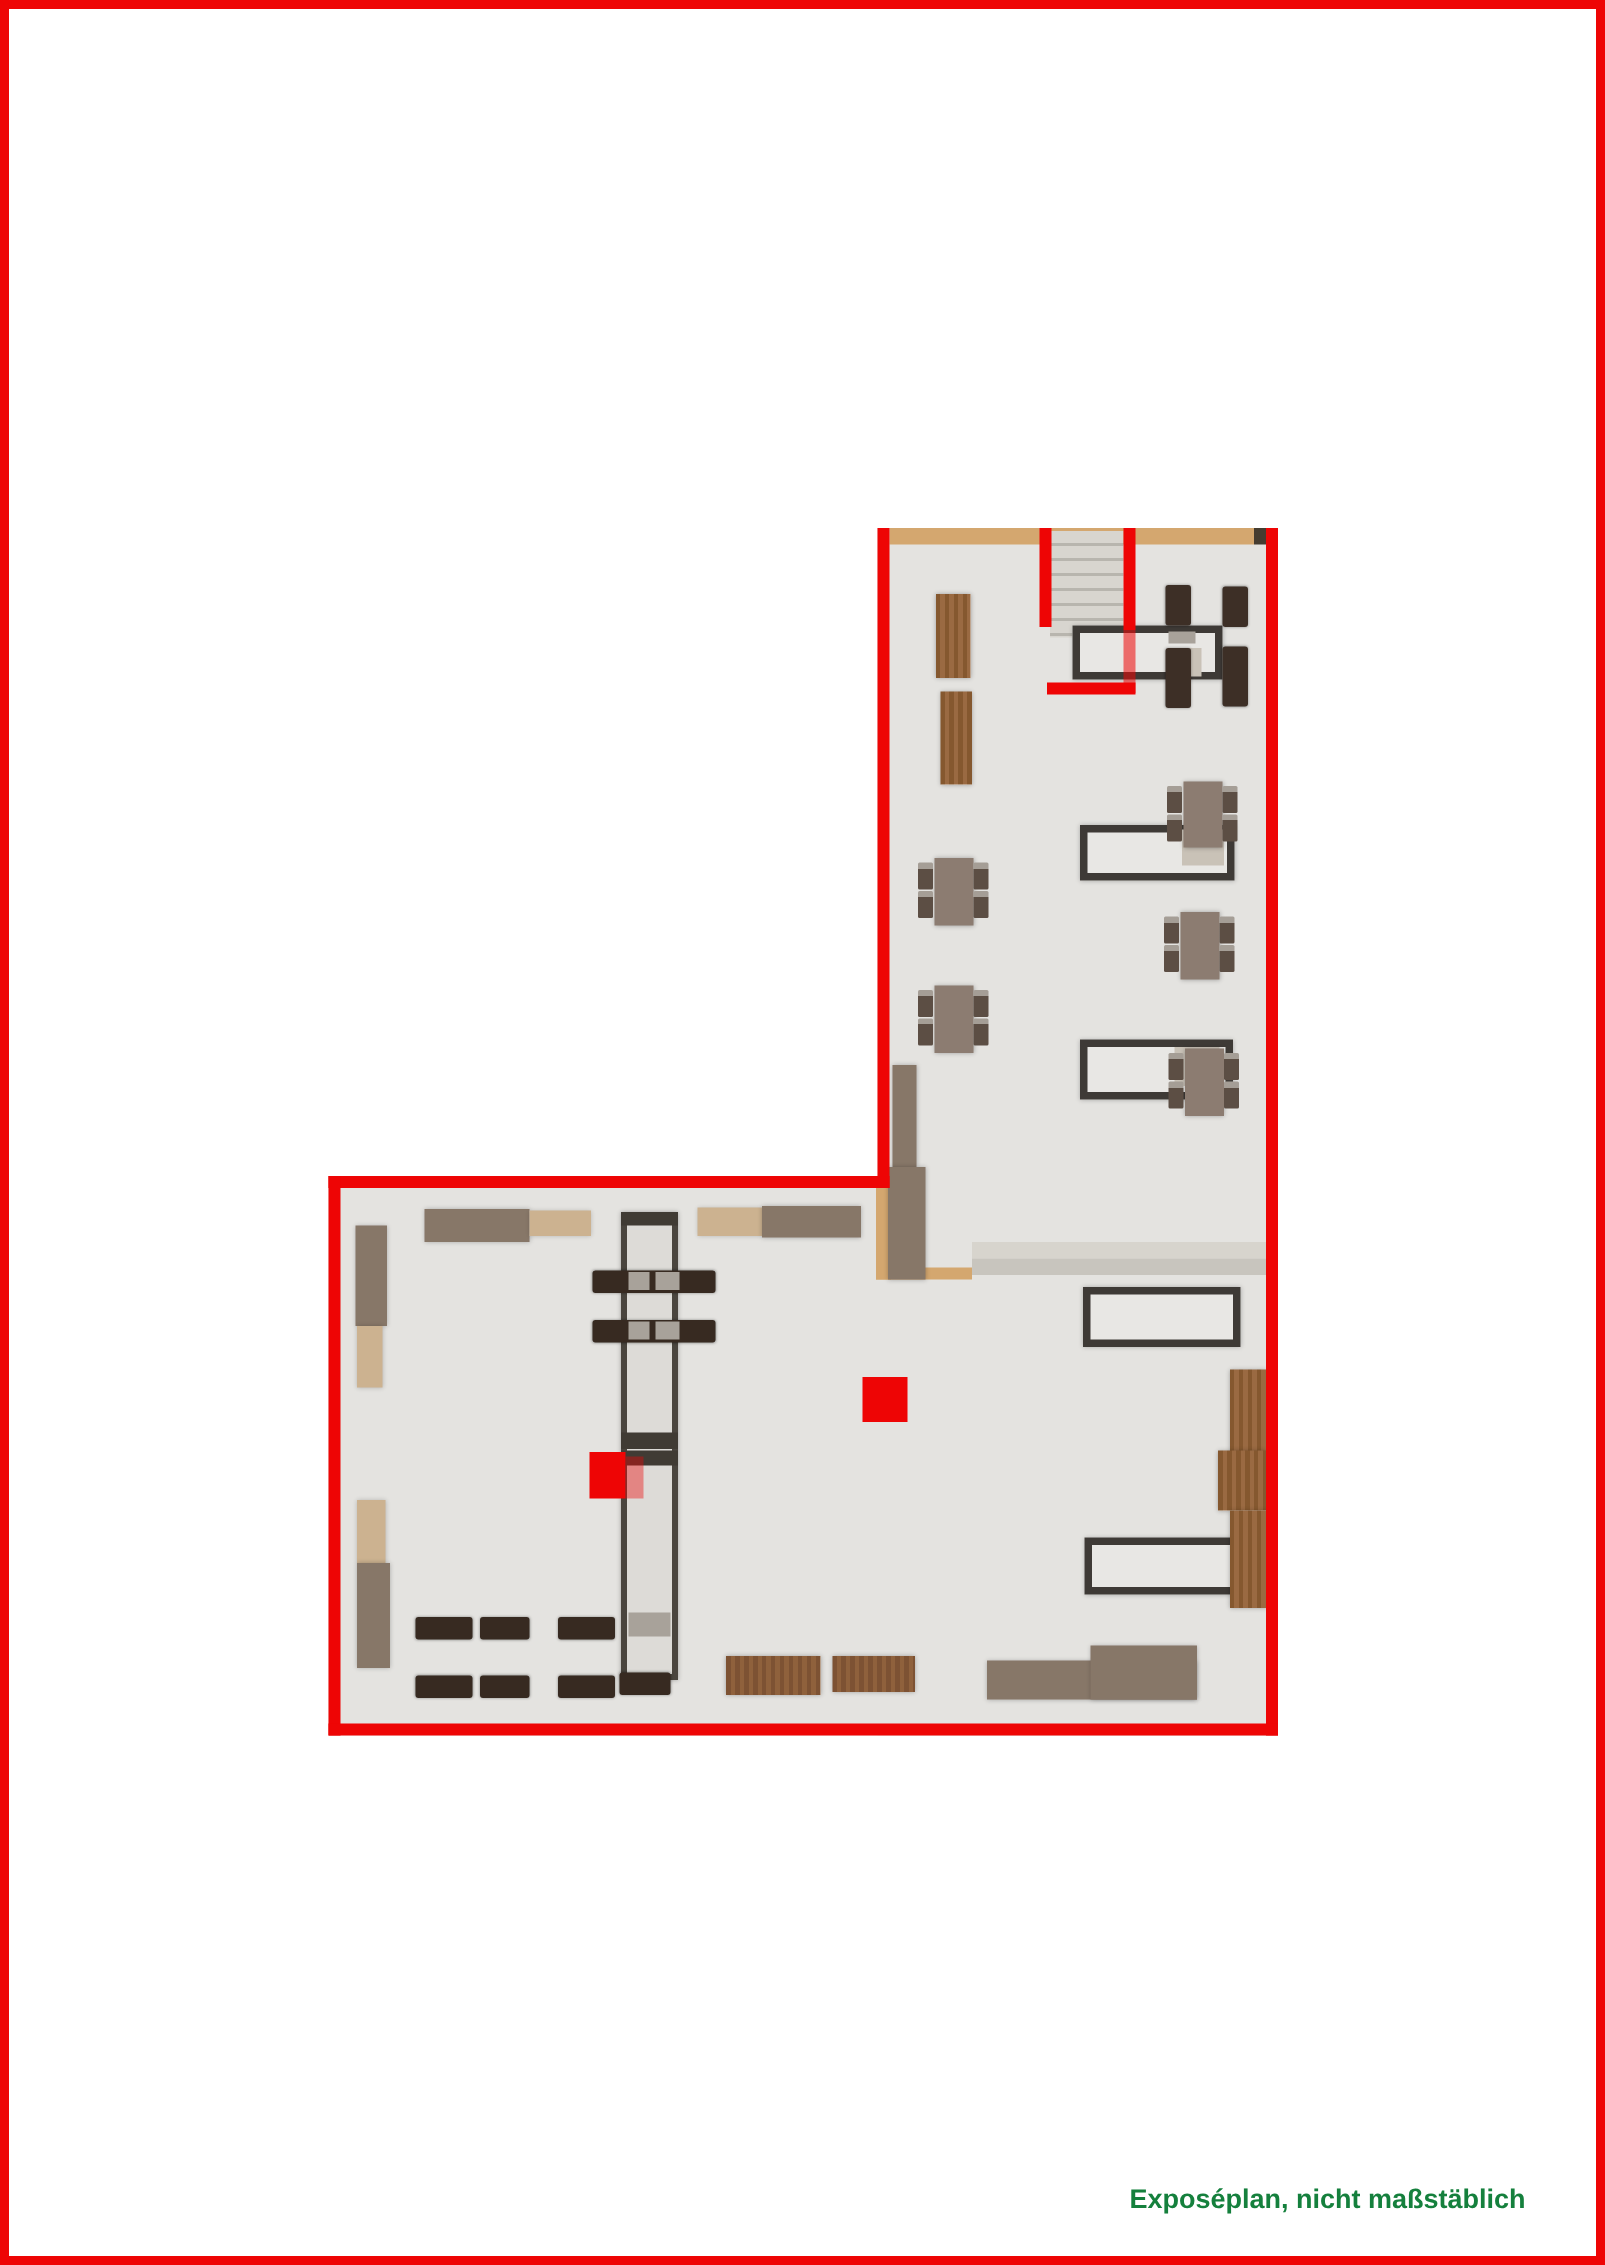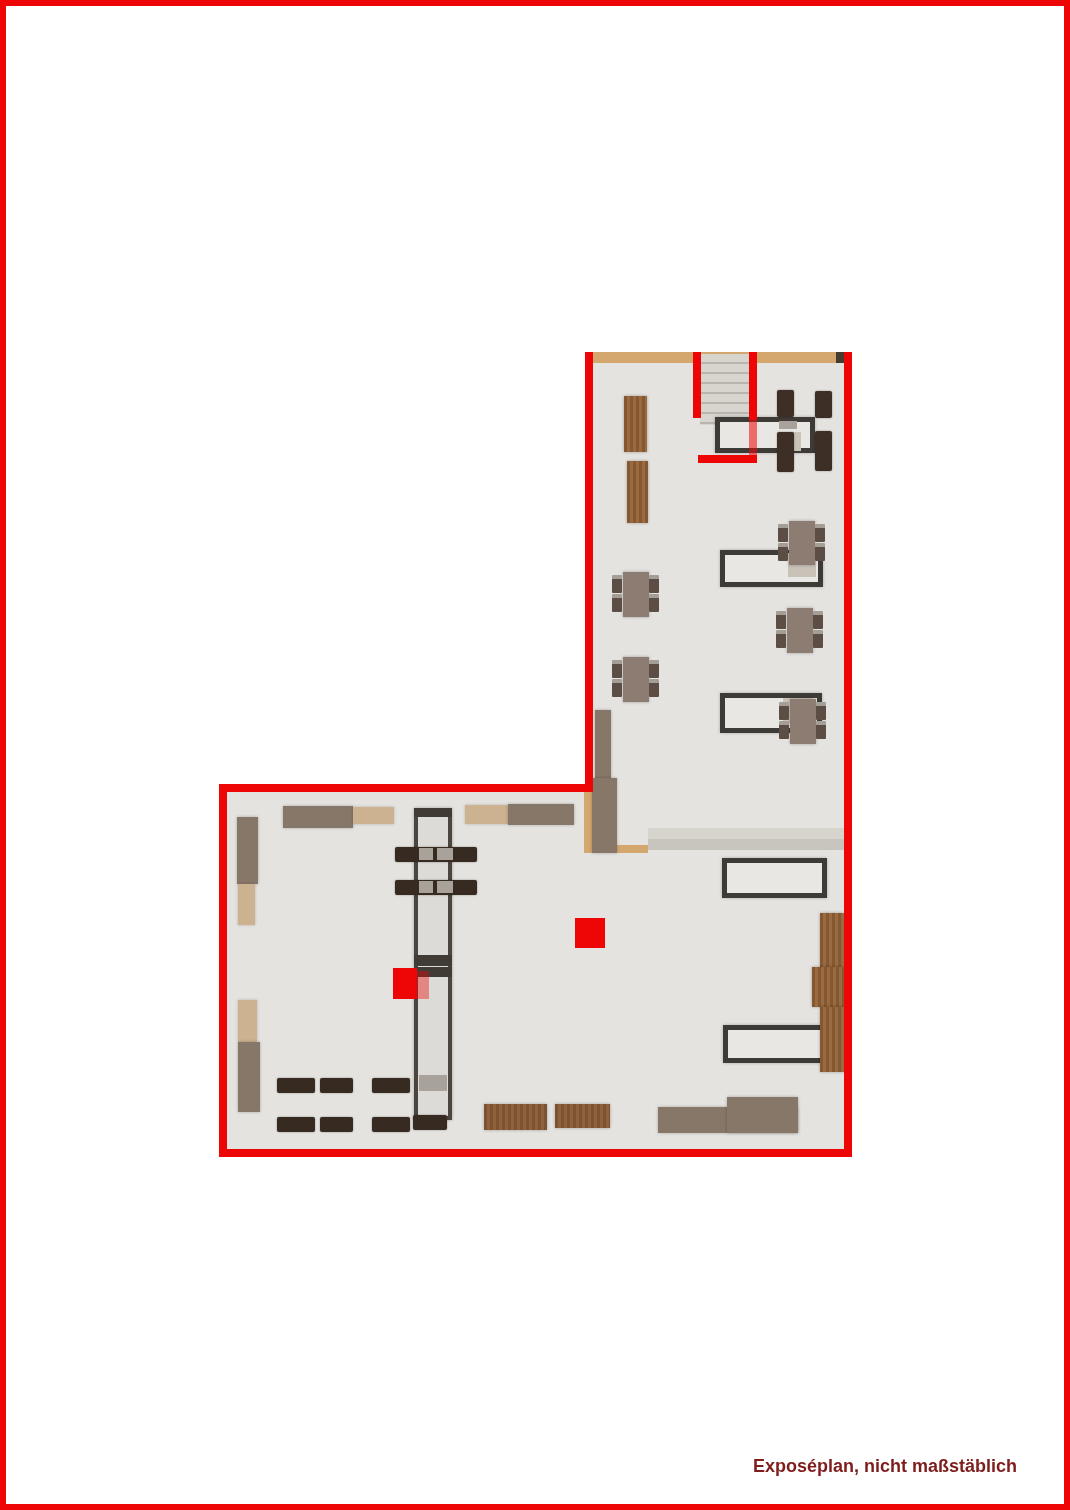--- a/index.html
+++ b/index.html
@@ -35,21 +35,21 @@
   .table-taupe{background:#8c7c71;box-shadow:0 0 3px rgba(0,0,0,.3);}
   .chair-small{background:linear-gradient(180deg,#a59e96 0 4px,#5c4e44 4px);border-radius:1px;}
   .seat-light{background:#a8a29a;}
   .seat-beige{background:#c9c2b7;}
   .bench{background:#372a21;border-radius:2px;box-shadow:0 0 2px rgba(0,0,0,.4);}
   .marker-red{background:var(--red,#ee0505);}
   .marker-red-tr{background:var(--red,#ee0505);opacity:.4;}
   .caption{
     position:absolute;
     top:1456px;right:53px;
-    font-size:18px;font-weight:bold;color:#7f1d1d;
+    font-size:18px;font-weight:bold;color:#15803d;
     white-space:nowrap;
   }
 </style>
 </head>
 <body>
 
 <div class="page" id="plan">
   <div class="caption">Exposéplan, nicht maßstäblich</div>
   <div class="el floor" style="left: 585px; top: 352px; width: 267px; height: 805px;"></div>
     <div class="el floor" style="left: 219px; top: 784px; width: 633px; height: 373px;"></div>

